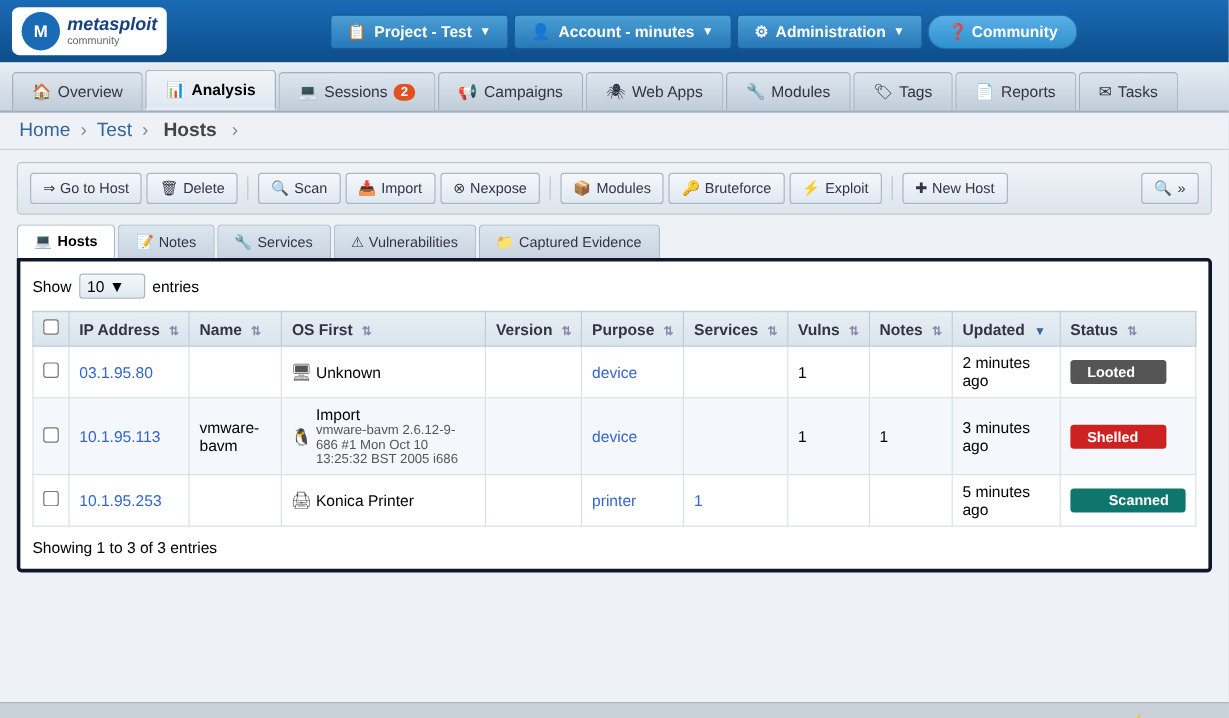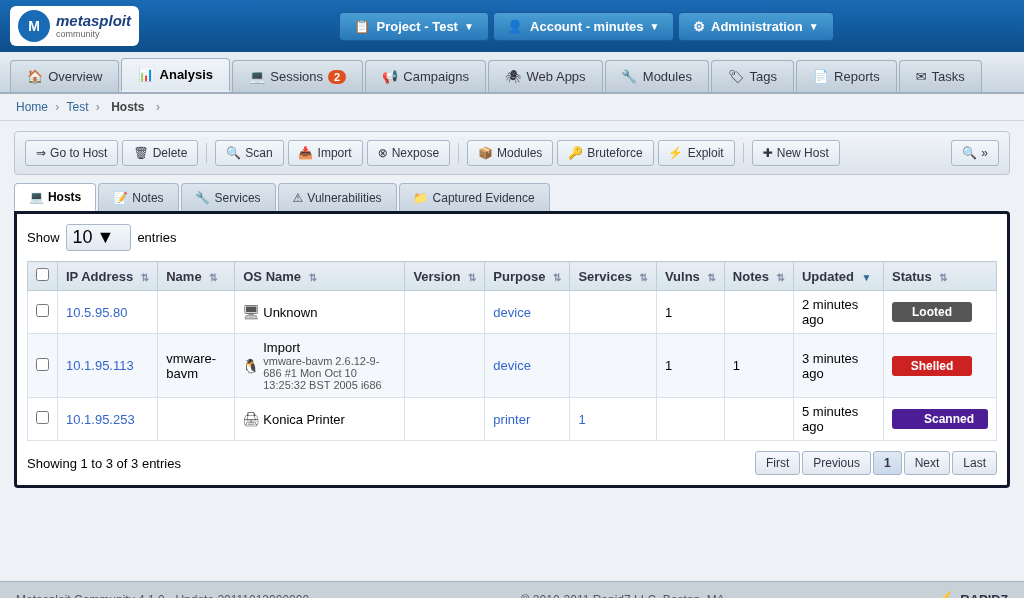--- a/index.html
+++ b/index.html
@@ -106,21 +106,21 @@
       border-radius: 10px;
       padding: 1px 6px;
       font-size: 11px;
       font-weight: bold;
     }
 
     
     .breadcrumb {
       background: #eef2f6;
       padding: 6px 16px;
-      font-size: 12px;
+      font-size: 16px;
       color: #336699;
       border-bottom: 1px solid #ccd4dc;
     }
     .breadcrumb a { color: #336699; text-decoration: none; }
     .breadcrumb span { color: #888; margin: 0 4px; }
     .breadcrumb .current { color: #444; font-weight: bold; }
 
     
     .content-area {
       background: #eef2f6;
@@ -193,21 +193,21 @@
       align-items: center;
       gap: 6px;
       margin-bottom: 10px;
       font-size: 13px;
     }
     .entries-select {
       background: linear-gradient(to bottom, #f4f8fc, #e0e8f0);
       border: 1px solid #a8b8c8;
       border-radius: 3px;
       padding: 2px 16px 2px 6px;
-      font-size: 18px;
+      font-size: 13px;
       cursor: pointer;
       position: relative;
       display: inline-flex;
       align-items: center;
       gap: 4px;
     }
 
     
     .data-table {
       width: 100%;
@@ -236,26 +236,25 @@
     .ip-link { color: #3366cc; text-decoration: none; }
 
     
     .status-badge {
       display: inline-block;
       padding: 3px 14px;
       border-radius: 3px;
       color: white;
       font-weight: bold;
       font-size: 12px;
-      text-align: center;
       min-width: 80px;
     }
     .status-looted { background: #555; }
     .status-shelled { background: #cc2222; }
-    .status-scanned { background: #4c1d95; padding-left: 32px; }
+    .status-scanned { background: #0f766e; padding-left: 32px; }
 
     
     .table-footer {
       display: flex;
       align-items: center;
       justify-content: space-between;
       margin-top: 10px;
       font-size: 13px;
     }
     .pagination { display: flex; gap: 2px; }
@@ -321,20 +320,24 @@
     <div class="top-nav-item">
       <span>👤</span>
       <span>Account - minutes</span>
       <span class="arrow">▼</span>
     </div>
     <div class="top-nav-item">
       <span>⚙</span>
       <span>Administration</span>
       <span class="arrow">▼</span>
     </div>
+    <div class="community-btn">
+      <span>❓</span>
+      <span>Community</span>
+    </div>
   </div>
 </div>
 
 <div class="main-nav">
   <div class="nav-tab">
     <span>🏠</span>
     <span>Overview</span>
   </div>
   <div class="nav-tab active">
     <span>📊</span>
@@ -471,21 +474,21 @@
           </th>
           <th>
             <span>IP Address</span>
             <span class="sort-arrows">⇅</span>
           </th>
           <th>
             <span>Name</span>
             <span class="sort-arrows">⇅</span>
           </th>
           <th>
-            <span>OS Name</span>
+            <span>OS First</span>
             <span class="sort-arrows">⇅</span>
           </th>
           <th>
             <span>Version</span>
             <span class="sort-arrows">⇅</span>
           </th>
           <th>
             <span>Purpose</span>
             <span class="sort-arrows">⇅</span>
           </th>
@@ -511,21 +514,21 @@
           </th>
         </tr>
       </thead>
       <tbody>
 
         <tr>
           <td>
             <input type="checkbox" style="">
           </td>
           <td>
-            <a href="#" class="ip-link">10.5.95.80</a>
+            <a href="#" class="ip-link">03.1.95.80</a>
           </td>
           <td>
             <span></span>
           </td>
           <td>
             <div class="os-cell">
               <span class="os-icon monitor-icon">🖥</span>
               <span>Unknown</span>
             </div>
           </td>
@@ -602,27 +605,20 @@
           <td>5 minutes ago</td>
           <td>
             <span class="status-badge status-scanned">Scanned</span>
           </td>
         </tr>
       </tbody>
     </table>
 
     <div class="table-footer">
       <span>Showing 1 to 3 of 3 entries</span>
-      <div class="pagination">
-        <button class="page-btn">First</button>
-        <button class="page-btn">Previous</button>
-        <button class="page-btn active">1</button>
-        <button class="page-btn">Next</button>
-        <button class="page-btn">Last</button>
-      </div>
     </div>
   </div>
 </div>
 
 <div class="footer">
   <span>Metasploit Community 4.1.0 - Update 20111012000000</span>
   <span>© 2010-2011 Rapid7 LLC, Boston, MA</span>
   <div class="rapid7-logo">
     <span style="font-size:16px;">⚡</span>
     <span>RAPID7</span>

